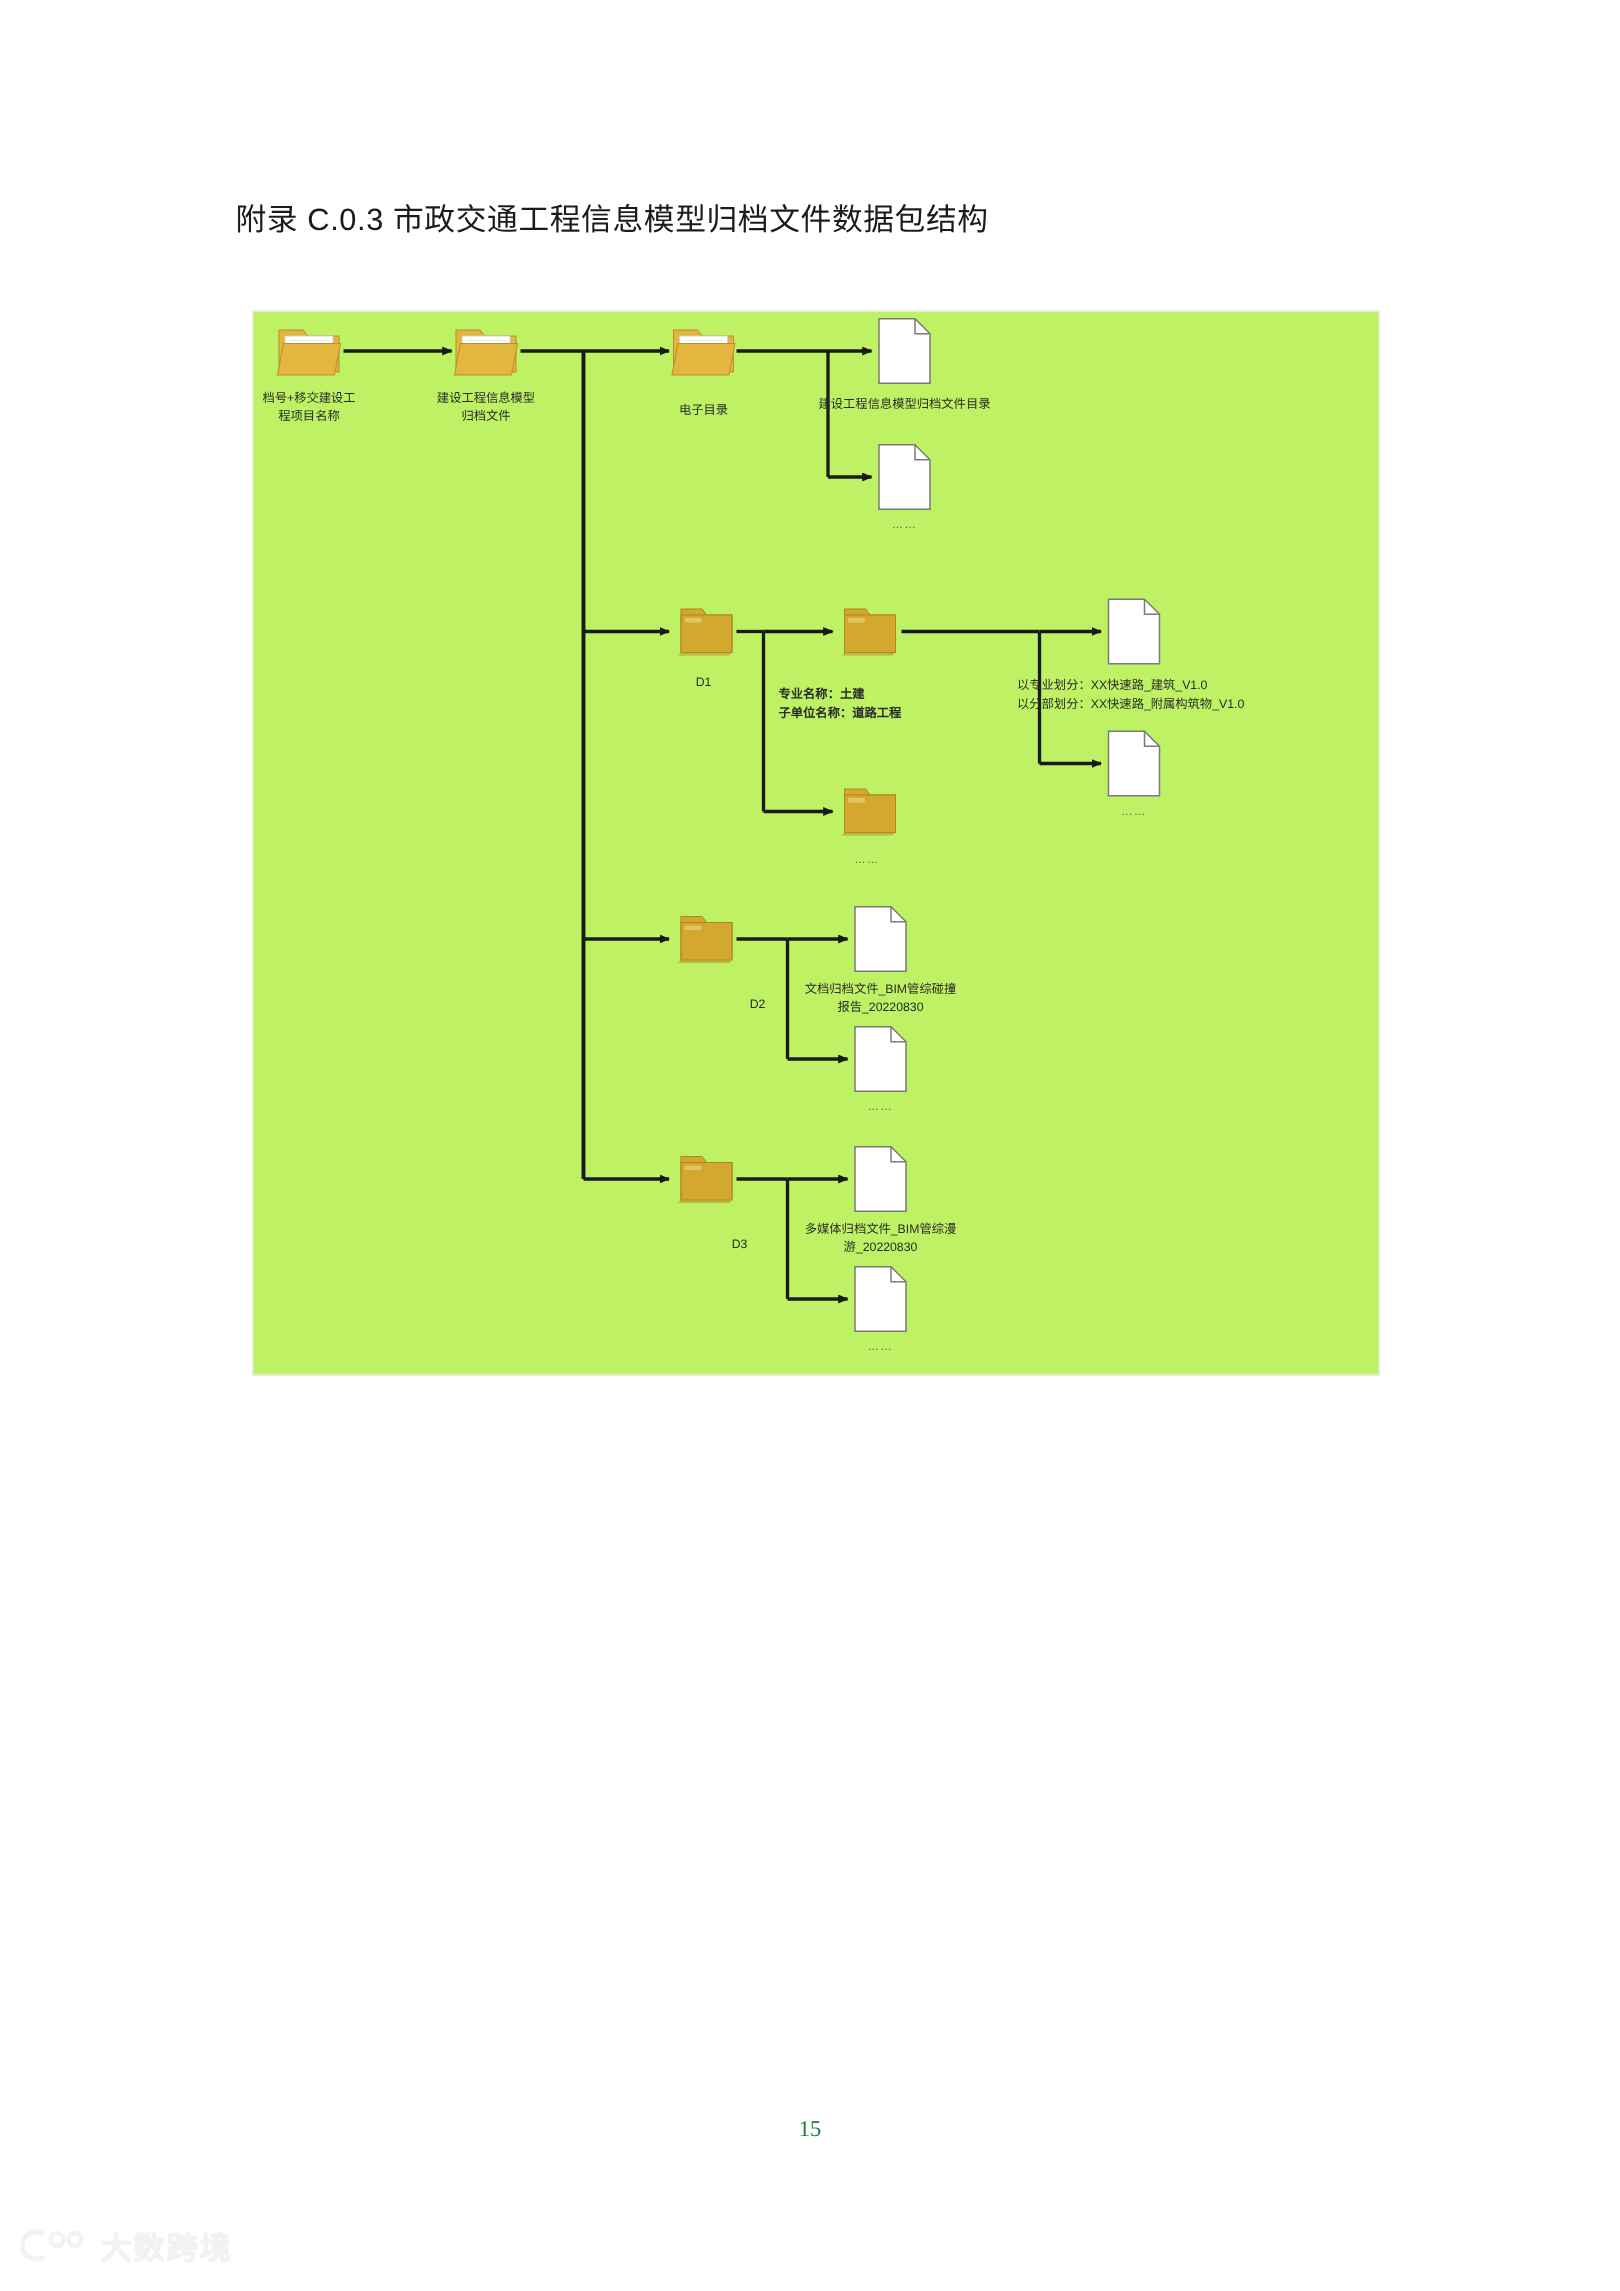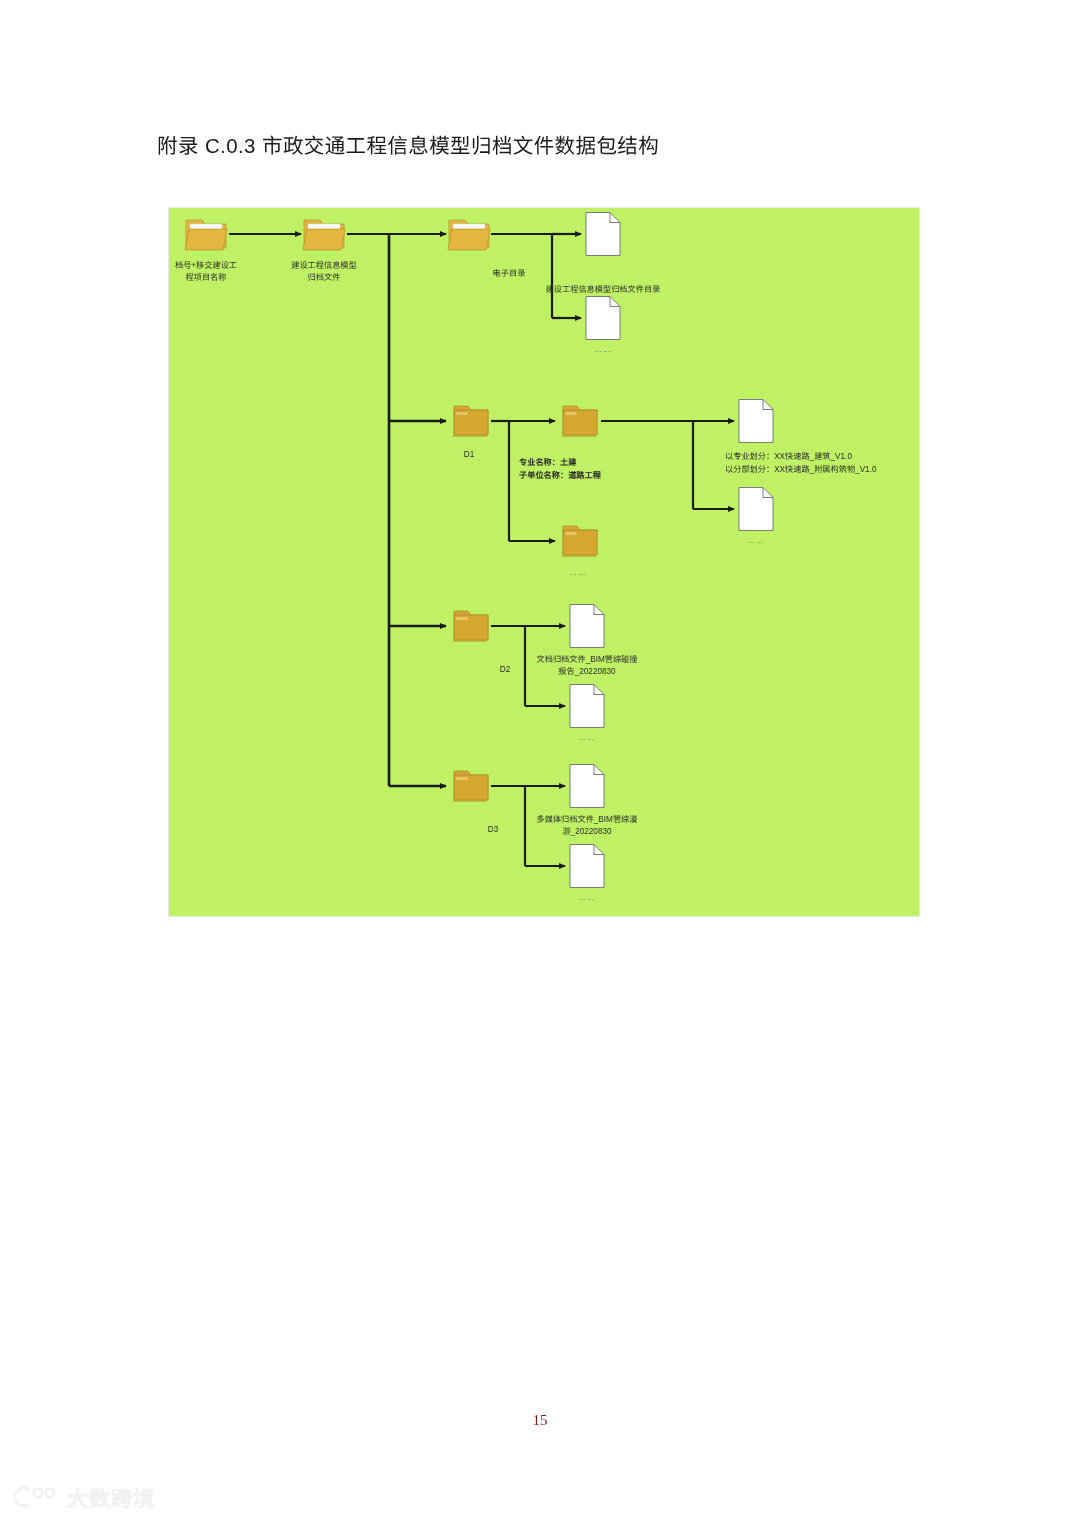--- a/index.html
+++ b/index.html
@@ -106,21 +106,21 @@
 
   
   .page-number {
     position: absolute;
     left: 0;
     right: 0;
     top: 1412px;
     text-align: center;
     font-family: "Liberation Serif", "DejaVu Serif", serif;
     font-size: 15px;
-    color: #7f1d1d;
+    color: #15803d;
   }
 
   
   .watermark {
     position: absolute;
     left: 14px;
     top: 1482px;
     display: flex;
     align-items: center;
     gap: 7px;
@@ -249,33 +249,33 @@
       <div class="glyph">
         <div class="folder">
           <svg viewBox="0 0 46 38" width="46" height="38">
             <path d="M3,5 L19,5 L22,9 L43,9 L43,33 L3,33 Z" fill="#E2B63F" stroke="#b9922c" stroke-width="0.7"></path>
             <path d="M7,9 L39,9 L39,30 L7,30 Z" fill="#ffffff" stroke="#cfcfcf" stroke-width="0.6"></path>
             <path d="M10,12 L36,12 M10,16 L36,16 M10,20 L30,20" stroke="#e2e2e2" stroke-width="0.6"></path>
             <path d="M6,14 L44,14 L40,35 L2,35 Z" fill="#E2B63F" stroke="#b9922c" stroke-width="0.7"></path>
           </svg>
         </div>
       </div>
-      <div class="caption" style="top:34px;margin-left:40px;">电子目录</div>
+      <div class="caption" style="top:34px;">电子目录</div>
     </div>
 
     <div class="node" style="left:434px; top:26px;">
       <div class="glyph">
         <div class="filepage">
           <svg viewBox="0 0 36 45" width="36" height="45">
             <path d="M1,1 L25,1 L35,11 L35,44 L1,44 Z" fill="#ffffff" stroke="#7a7a7a" stroke-width="1"></path>
             <path d="M25,1 L25,11 L35,11" fill="none" stroke="#7a7a7a" stroke-width="1"></path>
           </svg>
         </div>
       </div>
-      <div class="caption" style="top:30px;margin-top:20px;">建设工程信息模型归档文件目录</div>
+      <div class="caption" style="top:30px;">建设工程信息模型归档文件目录</div>
     </div>
 
     <div class="node" style="left:434px; top:110px;">
       <div class="glyph">
         <div class="filepage">
           <svg viewBox="0 0 36 45" width="36" height="45">
             <path d="M1,1 L25,1 L35,11 L35,44 L1,44 Z" fill="#ffffff" stroke="#7a7a7a" stroke-width="1"></path>
             <path d="M25,1 L25,11 L35,11" fill="none" stroke="#7a7a7a" stroke-width="1"></path>
           </svg>
         </div>
@@ -333,21 +333,21 @@
       <div class="glyph">
         <div class="filepage">
           <svg viewBox="0 0 36 45" width="36" height="45">
             <path d="M1,1 L25,1 L35,11 L35,44 L1,44 Z" fill="#ffffff" stroke="#7a7a7a" stroke-width="1"></path>
             <path d="M25,1 L25,11 L35,11" fill="none" stroke="#7a7a7a" stroke-width="1"></path>
           </svg>
         </div>
       </div>
     </div>
 
-    <div class="annot" style="left:556px; top:242px;">
+    <div class="annot" style="left:509px; top:242px;">
       <div>以专业划分：XX快速路_建筑_V1.0</div>
       <div>以分部划分：XX快速路_附属构筑物_V1.0</div>
     </div>
 
     <div class="node" style="left:587px; top:301px;">
       <div class="glyph">
         <div class="filepage">
           <svg viewBox="0 0 36 45" width="36" height="45">
             <path d="M1,1 L25,1 L35,11 L35,44 L1,44 Z" fill="#ffffff" stroke="#7a7a7a" stroke-width="1"></path>
             <path d="M25,1 L25,11 L35,11" fill="none" stroke="#7a7a7a" stroke-width="1"></path>

